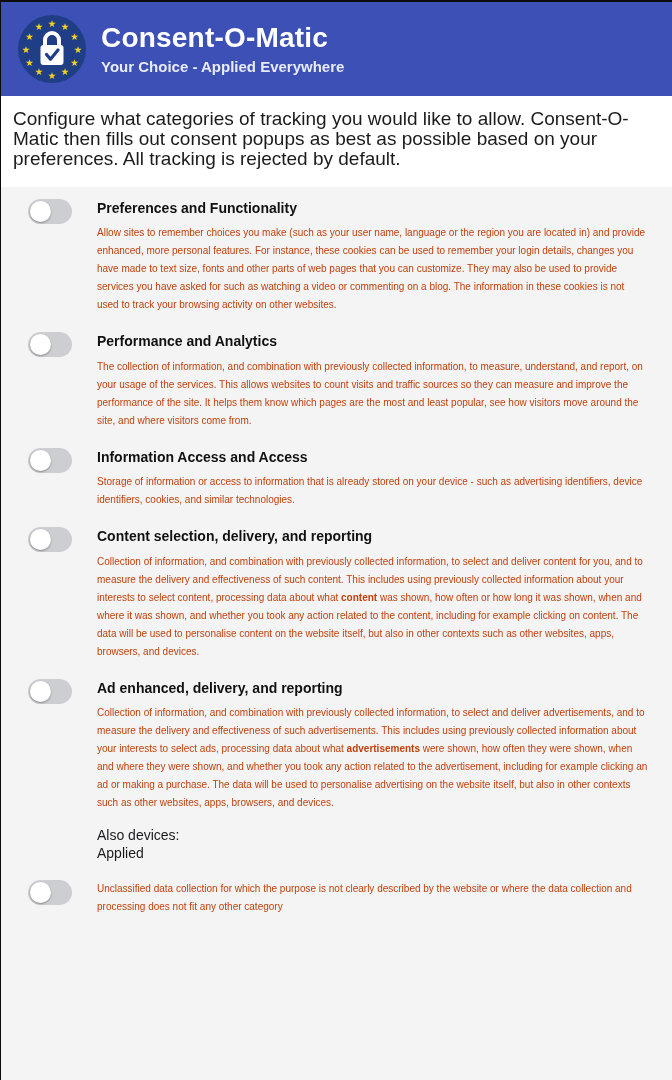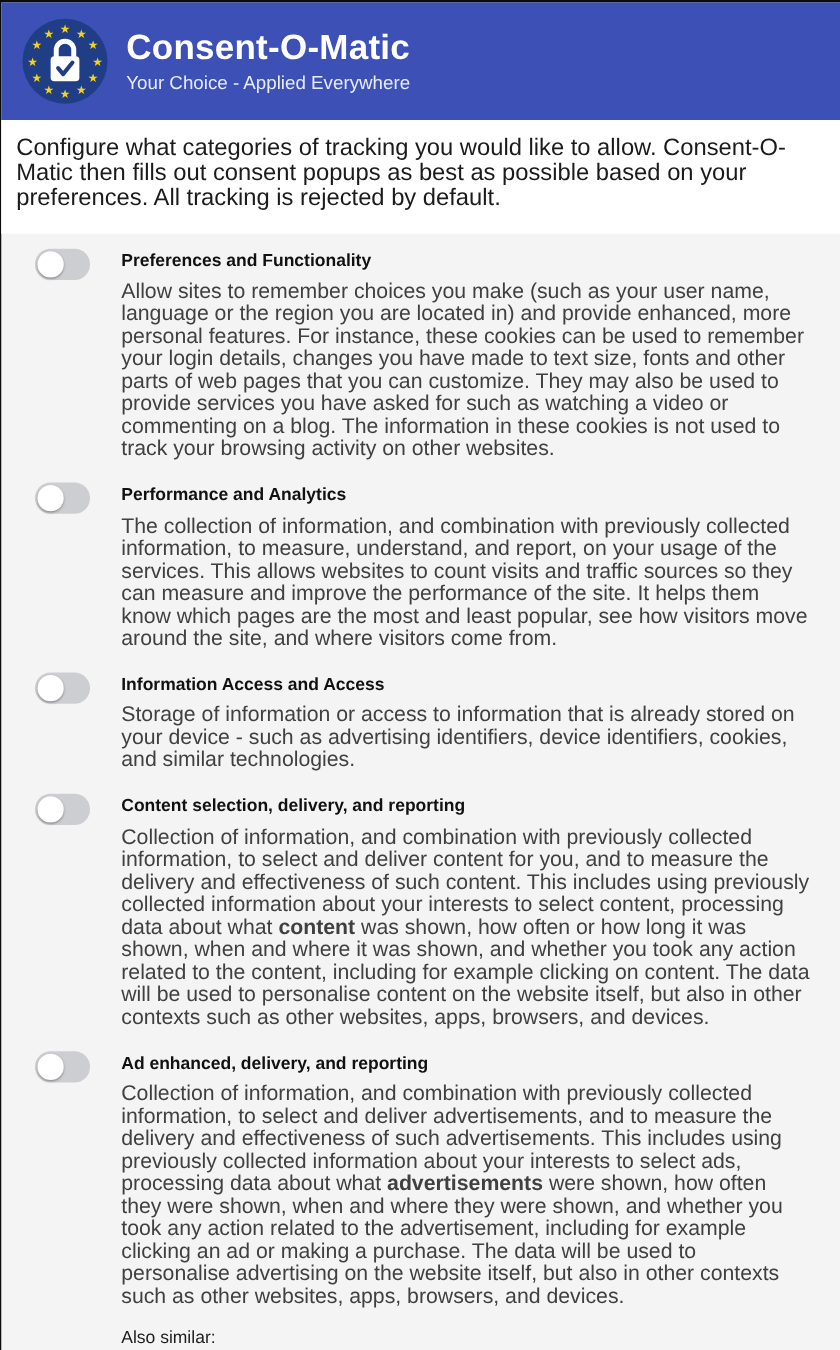--- a/index.html
+++ b/index.html
@@ -26,21 +26,21 @@
   }
   .logo { width: 70px; height: 70px; flex: none; }
   .header-text { margin-left: 14px; }
   .app-title {
     margin: 0; color: #ffffff;
     font-size: 28px; font-weight: bold; letter-spacing: 0.2px;
     line-height: 1.1;
   }
   .app-subtitle {
     margin: 5px 0 0 0; color: #e8ecf9;
-    font-size: 15px; font-weight: normal;
+    font-size: 15px; font-weight: bold;
   }
   
   .nav {
     flex: none; height: 39px;
     background: #15206a;
     display: flex; align-items: stretch;
     color: #ffffff; font-size: 14.5px; font-weight: bold;
     border-bottom: 1px solid #73618f;
   }
   .nav-tabs { display: flex; background: #283787; }
@@ -79,21 +79,21 @@
     background: #ffffff;
     box-shadow: 0 1px 2px rgba(0,0,0,0.35);
   }
   .section-body { flex: 1; min-width: 0; }
   .section-title {
     margin: 2px 0 8px 0;
     font-size: 14px; font-weight: bold; color: #111111;
     line-height: 1.1;
   }
   .desc {
-    margin: 0; font-size: 17px; line-height: 18px; color: #404040;
+    margin: 0; font-size: 10px; line-height: 18px; color: #c2410c;
   }
   .also { margin-top: 14px; font-size: 14px; line-height: 18px; color: #1b1b1d; }
 </style>
 </head>
 <body>
 
 <div class="app">
 
   <div class="header">
     <svg class="logo" viewBox="0 0 70 70" aria-hidden="true">
@@ -163,21 +163,21 @@
     </div>
   </section>
       <section class="section">
     <div class="toggle" role="switch" aria-checked="false">
       <div class="knob"></div>
     </div>
     <div class="section-body">
       <h2 class="section-title">Ad enhanced, delivery, and reporting</h2>
       <p class="desc"><span>Collection of information, and combination with previously collected information, to select and deliver advertisements, and to measure the delivery and effectiveness of such advertisements. This includes using previously collected information about your interests to select ads, processing data about what </span><b>advertisements</b><span> were shown, how often they were shown, when and where they were shown, and whether you took any action related to the advertisement, including for example clicking an ad or making a purchase. The data will be used to personalise advertising on the website itself, but also in other contexts such as other websites, apps, browsers, and devices.</span></p>
     <div class="also">
-            <div>Also similar:</div>
+            <div>Also devices:</div>
             <div>Applied</div>
           </div>
         </div>
   </section>
       <section class="section">
     <div class="toggle" role="switch" aria-checked="false">
       <div class="knob"></div>
     </div>
     <div class="section-body">
       <p class="desc"><span>Unclassified data collection for which the purpose is not clearly described by the website or where the data collection and processing does not fit any other category</span></p>

